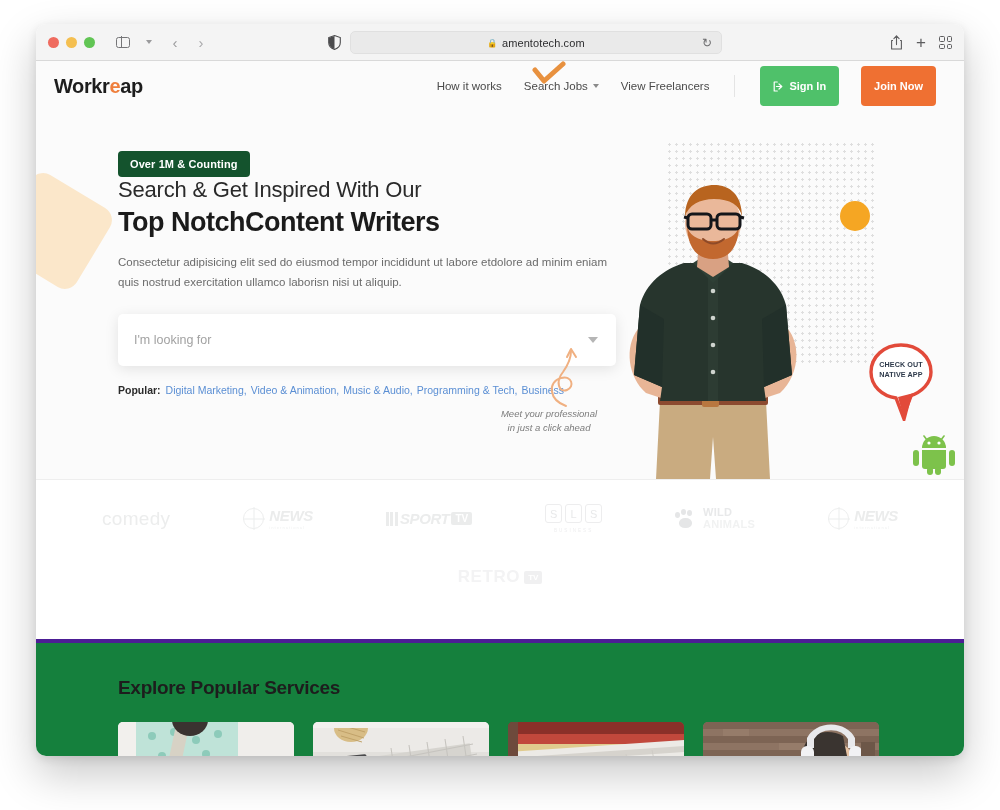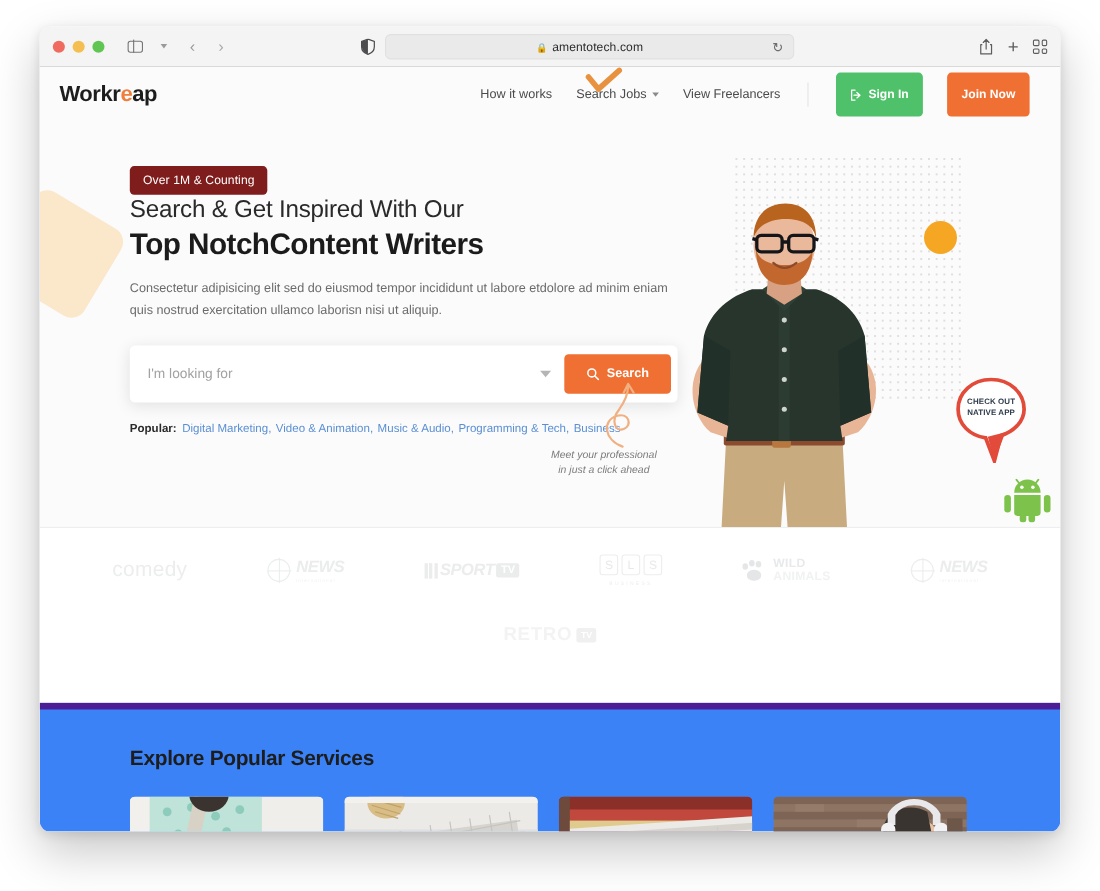--- a/index.html
+++ b/index.html
@@ -151,22 +151,22 @@
     height: 368px;
     background: #fbfbfb;
     overflow: hidden;
   }
   .hero-inner {
     position: absolute; left: 82px; top: 40px; width: 520px;
     z-index: 4;
   }
   .badge {
     display: inline-block;
-    background: #7f1d1d; color: #fff;
-    font-size: 11px; font-weight: normal;
+    background: #14532d; color: #fff;
+    font-size: 11px; font-weight: bold;
     padding: 7px 12px; border-radius: 4px;
     letter-spacing: .1px;
   }
   .h-line1 {
     margin-top: 0;
     font-size: 22px; color: #2a2a2a; font-weight: normal; letter-spacing: -.2px;
   }
   .h-line2 {
     margin-top: 4px;
     font-size: 27px; color: #1b1b1b; font-weight: bold; letter-spacing: -.5px;
@@ -310,22 +310,22 @@
   .brand-wild .paw { position: relative; width: 22px; height: 20px; }
   .brand-wild .paw i { position: absolute; background: #e5e6e7; border-radius: 50%; display: block; }
   .brand-wild .w1 { font-size: 11px; font-weight: bold; color: #e8e9ea; letter-spacing: .3px; display: block; line-height: 1.05; }
   .brand-wild .w2 { font-size: 11px; font-weight: bold; color: #f1f2f2; letter-spacing: .3px; display: block; line-height: 1.05; }
   .brand-retro { display: flex; align-items: center; gap: 4px; }
   .brand-retro .rt { font-size: 17px; font-weight: bold; color: #f3f3f4; letter-spacing: .6px; }
   .brand-retro .tv { background: #f0f0f1; color: #fff; font-size: 8px; font-weight: bold; padding: 2px 4px; border-radius: 2px; }
 
   
   .explore {
-    background: #3b82f6;
-    border-top: 6px solid #4c1d95;
+    background: #15803d;
+    border-top: 4px solid #4c1d95;
     padding: 34px 82px 0;
     position: relative;
   }
   .explore h2 {
     font-size: 19px; color: #1d1d1d; font-weight: bold; letter-spacing: -.3px;
   }
   .cards {
     margin-top: 23px;
     display: flex; gap: 19px;
   }
@@ -500,27 +500,20 @@
 
       <div class="hero-inner">
         <div class="badge">Over 1M &amp; Counting</div>
         <div class="h-line1">Search &amp; Get Inspired With Our</div>
         <div class="h-line2">Top NotchContent Writers</div>
         <p class="hero-desc">Consectetur adipisicing elit sed do eiusmod tempor incididunt ut labore etdolore ad minim eniam quis nostrud exercitation ullamco laborisn nisi ut aliquip.</p>
 
         <div class="searchbar">
           <input class="search-input" type="text" placeholder="I'm looking for" style="">
           <span class="sel-caret"></span>
-          <button class="search-btn">
-            <svg width="12" height="12" viewBox="0 0 12 12">
-                <circle cx="5" cy="5" r="3.6" fill="none" stroke="#fff" stroke-width="1.4"></circle>
-                <path d="M7.8 7.8 L11 11" stroke="#fff" stroke-width="1.5" stroke-linecap="round"></path>
-              </svg>
-            <span>Search</span>
-          </button>
         </div>
 
         <div class="popular">
           <b>Popular:</b>
           <a href="#">Digital Marketing,</a>
           <a href="#">Video &amp; Animation,</a>
           <a href="#">Music &amp; Audio,</a>
           <a href="#">Programming &amp; Tech,</a>
           <a href="#">Business</a>
         </div>

